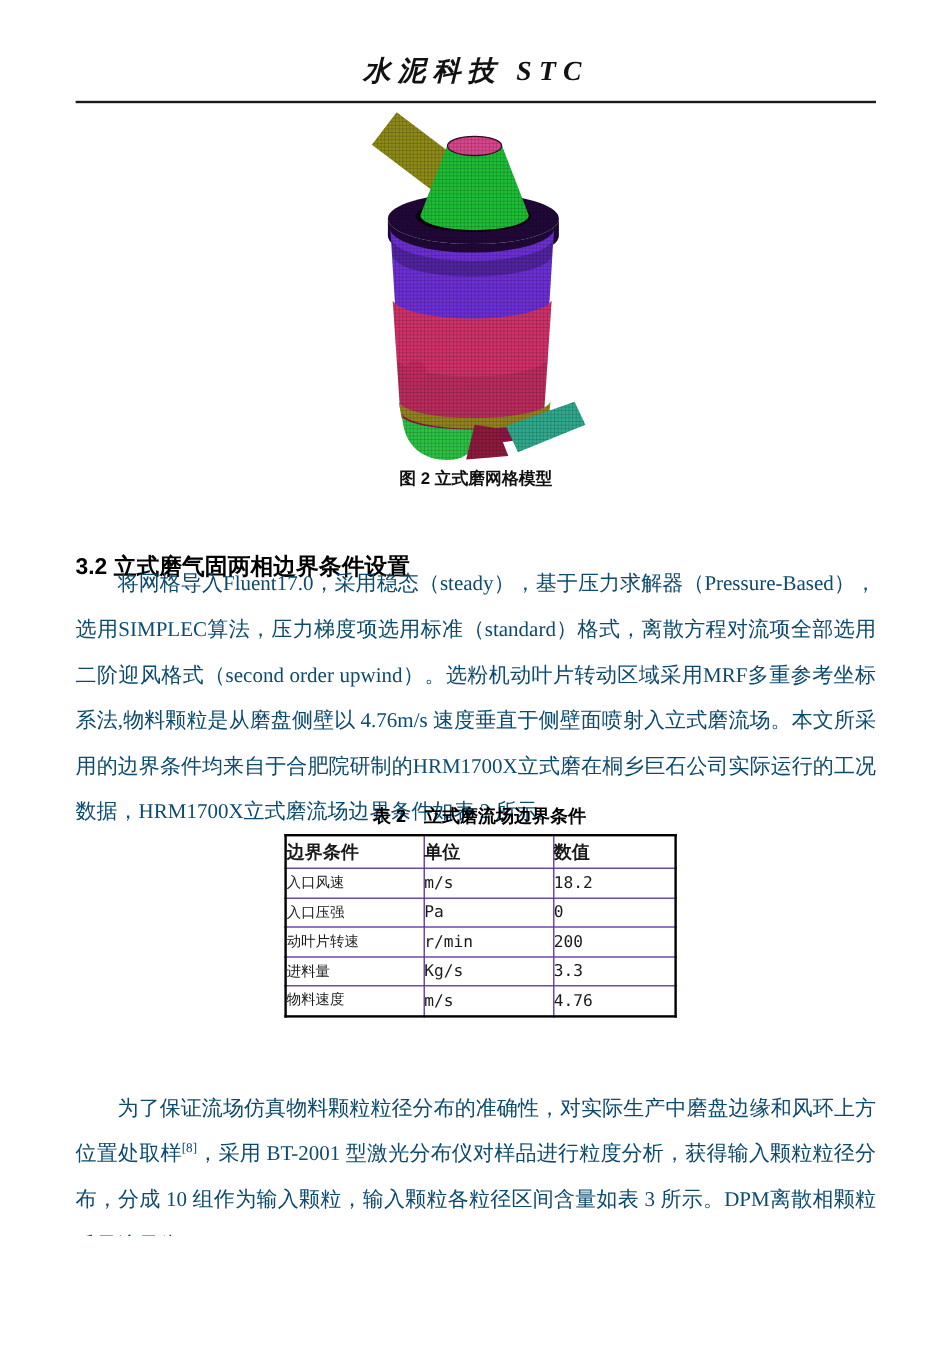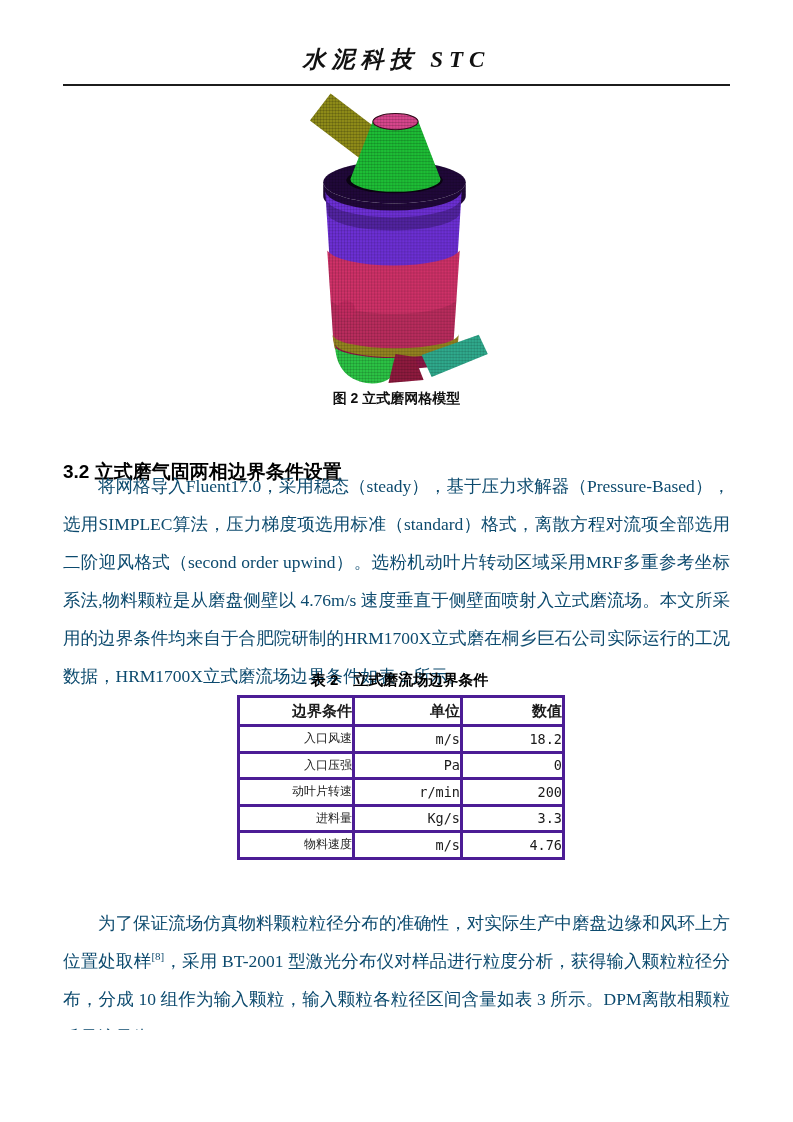--- a/index.html
+++ b/index.html
@@ -78,22 +78,22 @@
   }
   table.bc-table {
     position: absolute;
     top: 695px; left: 237px;
     width: 325px;
     border-collapse: collapse;
     table-layout: fixed;
     border: 2px solid #000;
   }
   table.bc-table th, table.bc-table td {
-    border: 3px solid #4c1d95;
-    text-align: right;
+    border: 1px solid #4c1d95;
+    text-align: left;
     padding: 0;
     height: 23.5px;
   }
   table.bc-table th {
     font-family: "Liberation Sans", sans-serif;
     font-weight: bold;
     font-size: 15px;
     height: 26px;
   }
   td.cell-cn {

